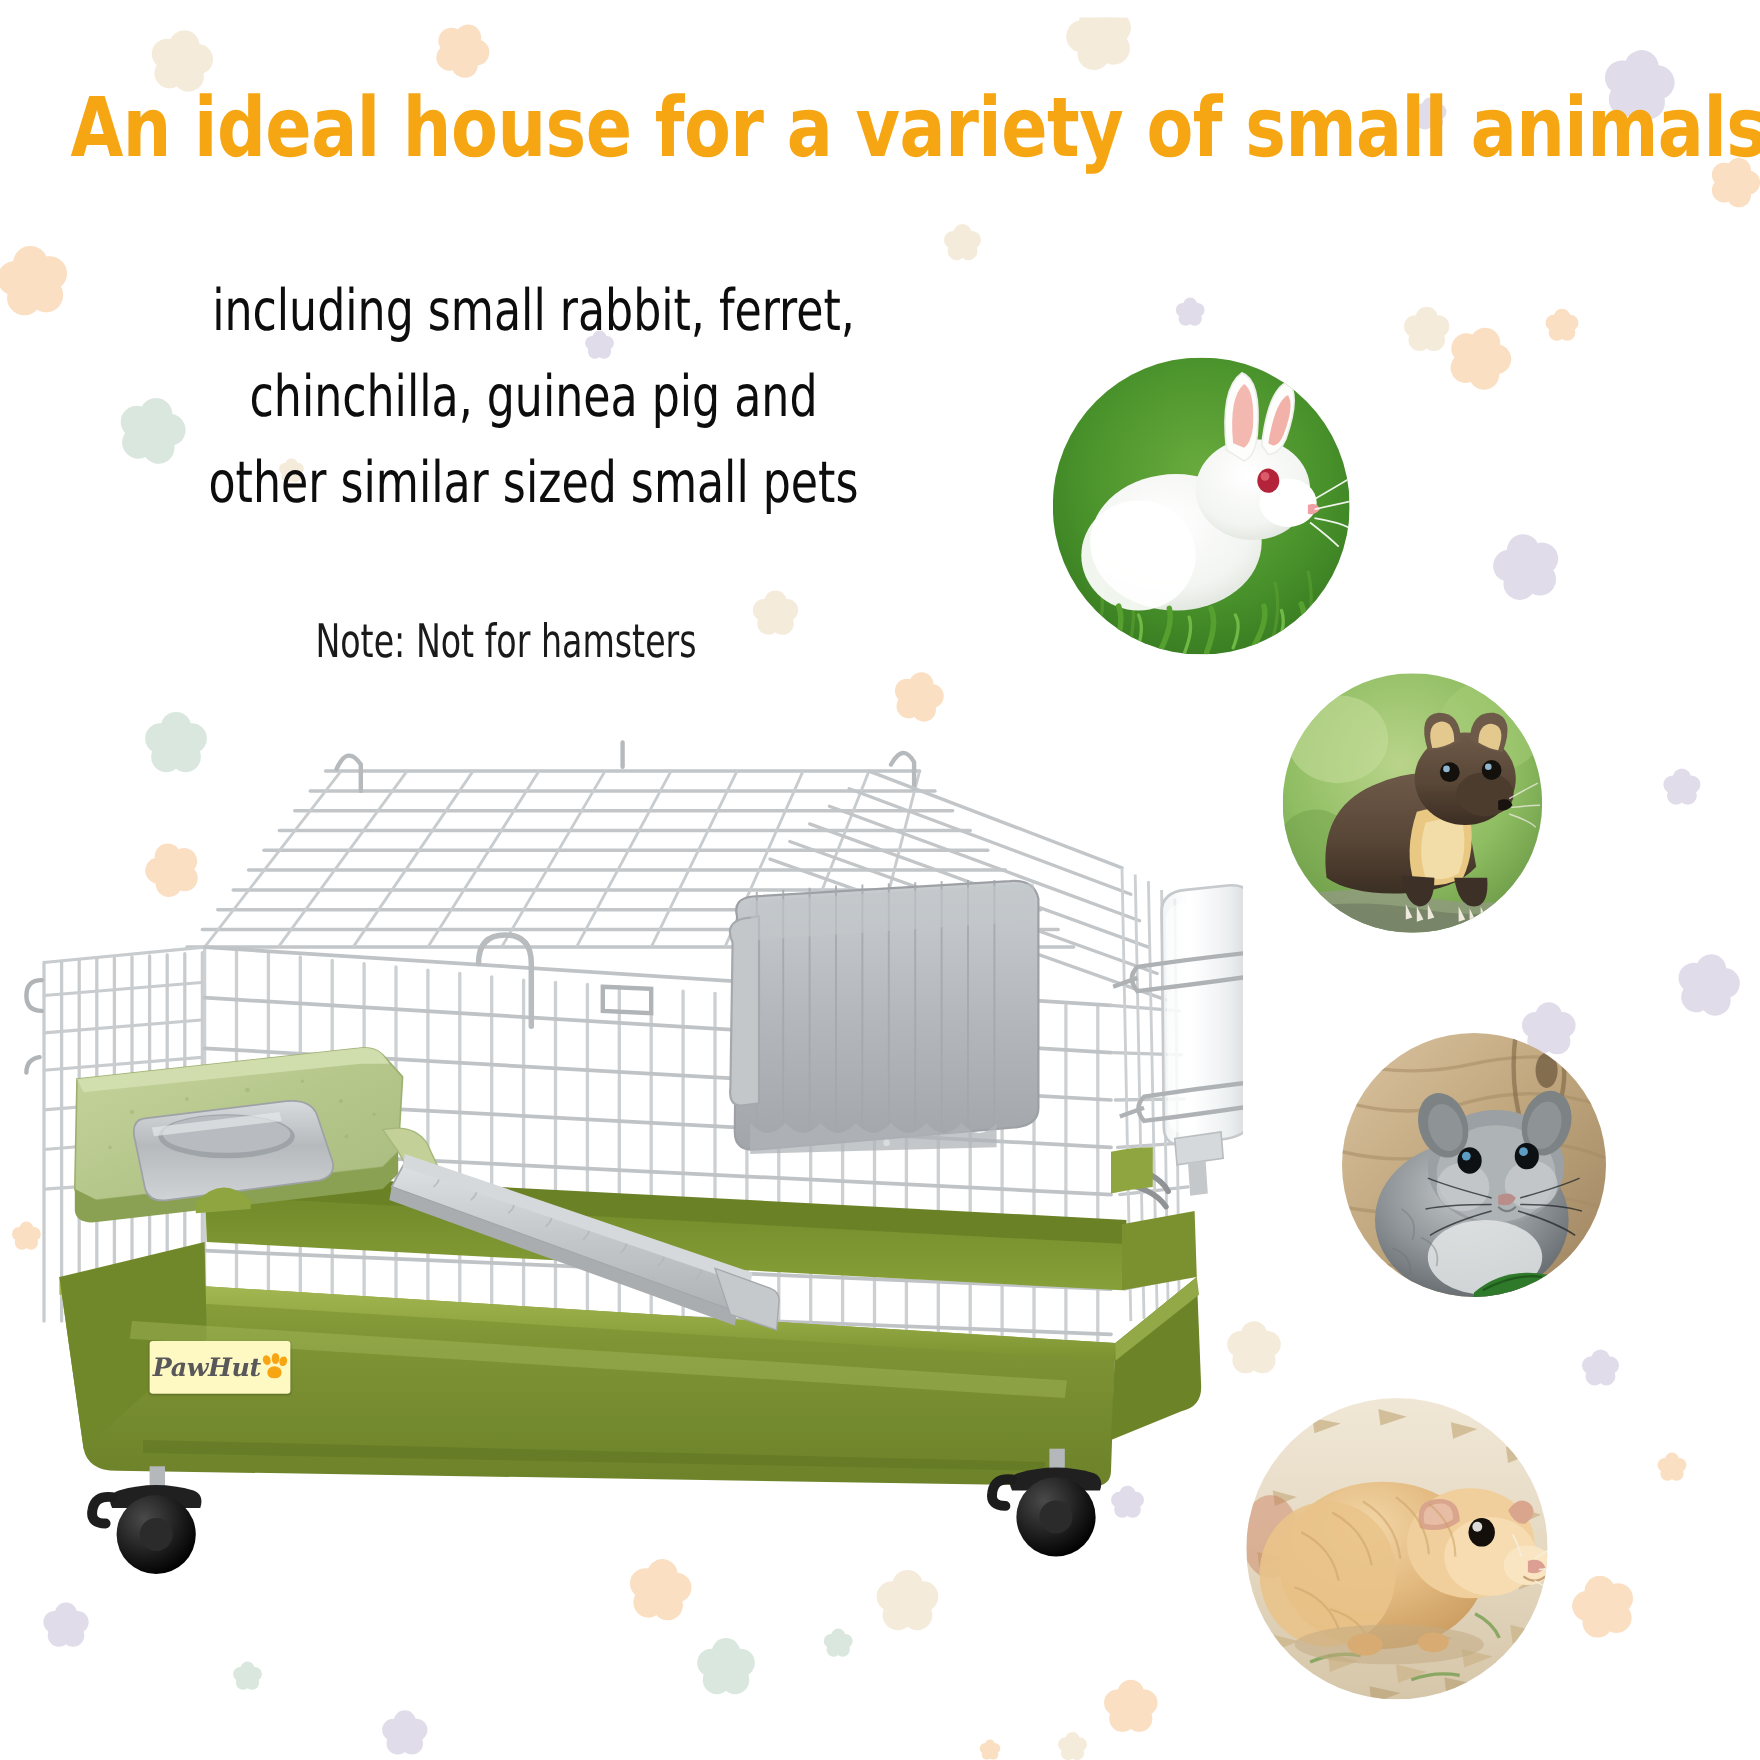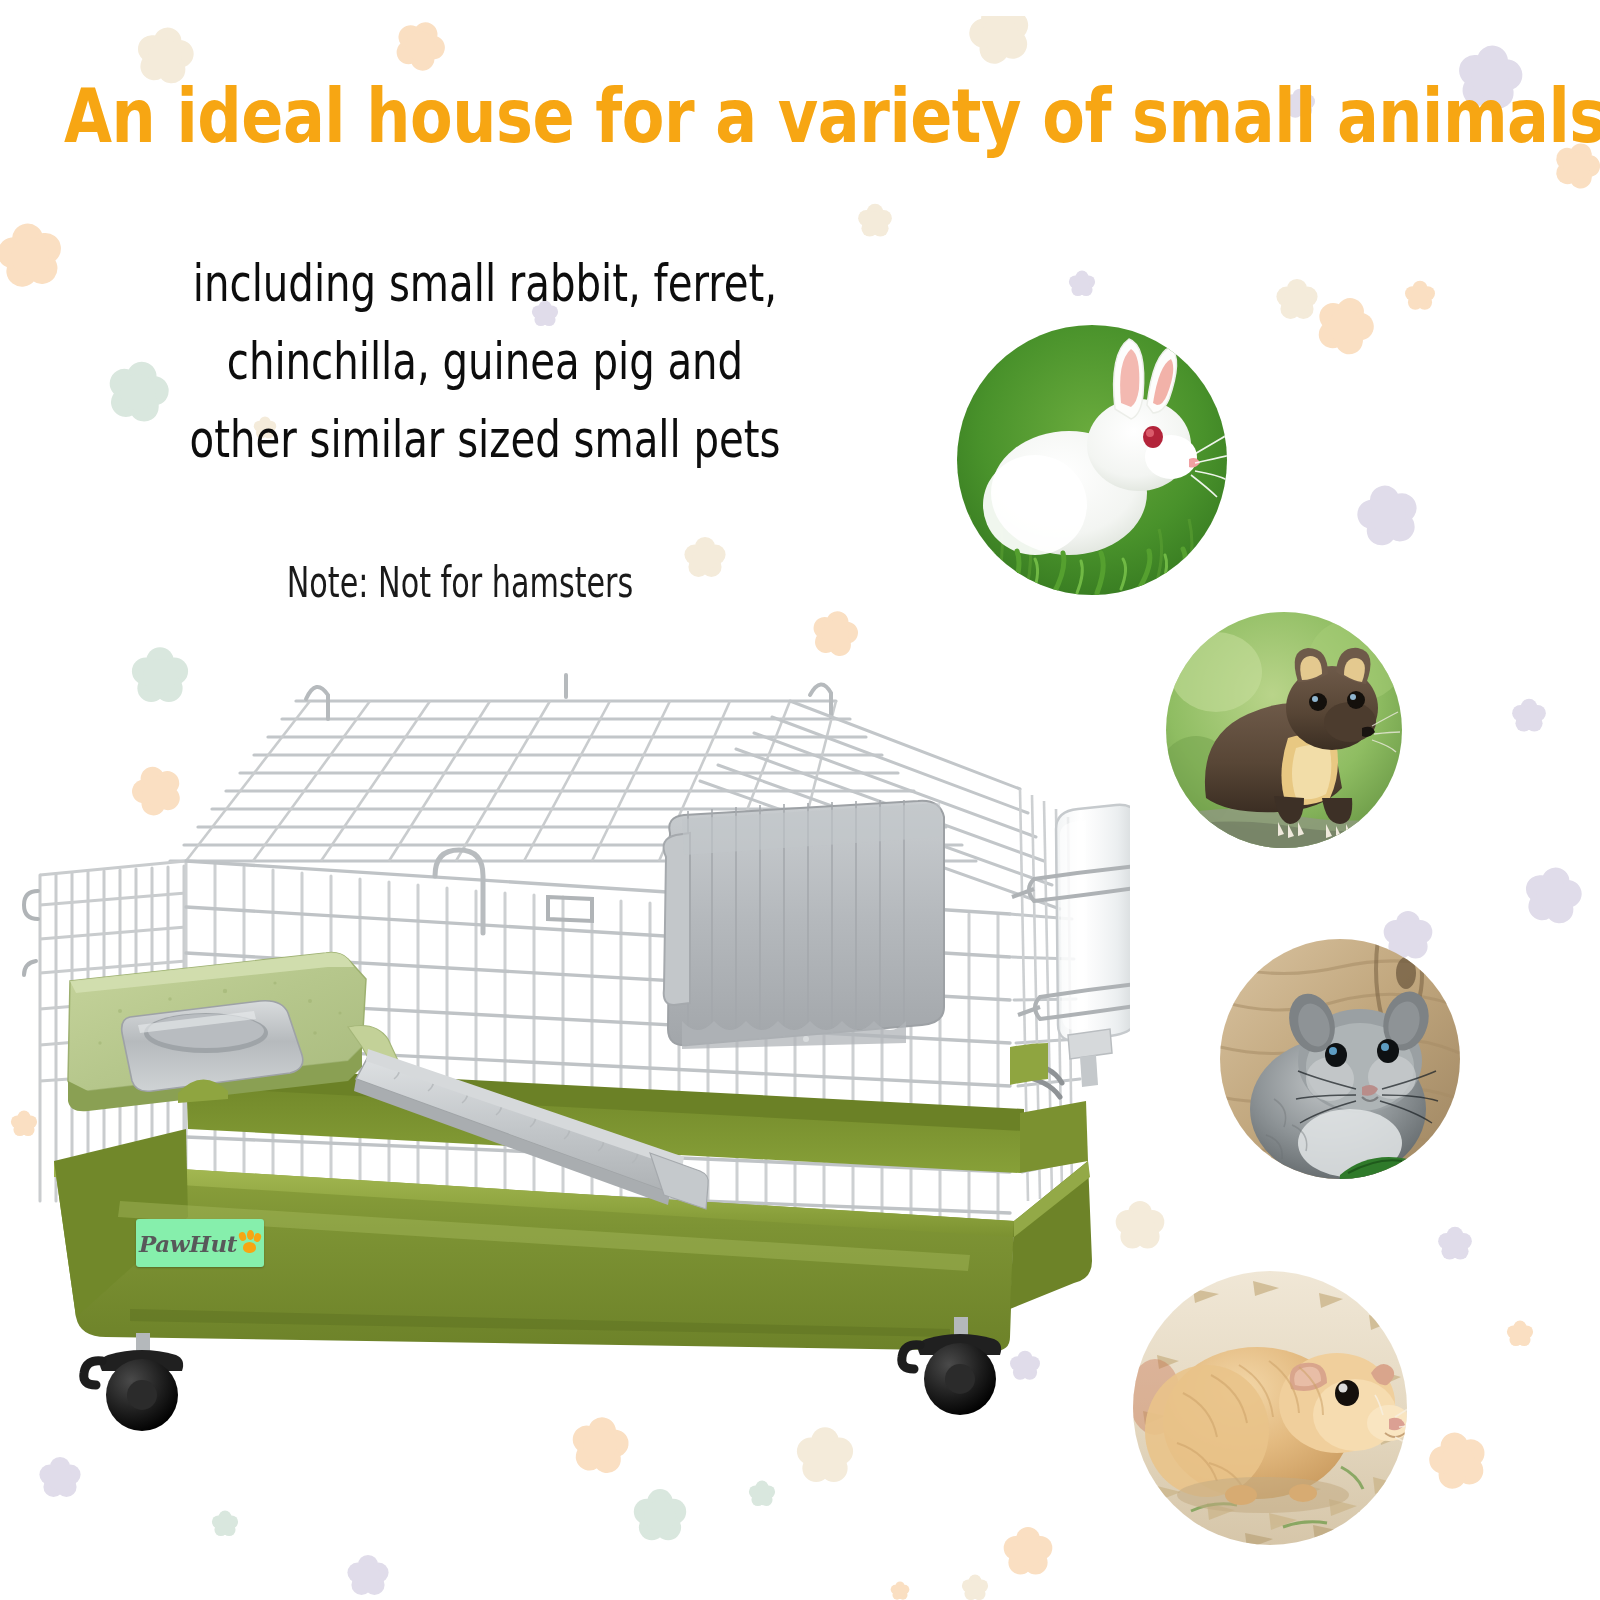--- a/index.html
+++ b/index.html
@@ -1138,21 +1138,21 @@
           <path d="M76 192 q28 8 36 30"></path>
       </g>
 
       <ellipse cx="130" cy="224" rx="86" ry="18" fill="#c2ab84" opacity=".55"></ellipse>
 
       <ellipse cx="108" cy="224" rx="16" ry="10" fill="#d7ab72"></ellipse>
       <ellipse cx="170" cy="222" rx="14" ry="9" fill="#d7ab72"></ellipse>
     </svg>
   </div>
 
-  <div class="pawhut" style="background: #86efac; align-items: center;">
+  <div class="pawhut" style="background: #fef9c3; align-items: center;">
     <span class="ph-text" style="color: rgb(88, 88, 90);">PawHut</span>
     <span class="ph-paw">
       <i class="p1" style="background: rgb(247, 166, 19);"></i>
         <i class="p2" style="background: rgb(247, 166, 19);"></i>
         <i class="p3" style="background: rgb(247, 166, 19);"></i>
         <i class="p4" style="background: rgb(247, 166, 19);"></i>
     </span>
   </div>
 
 </div>

